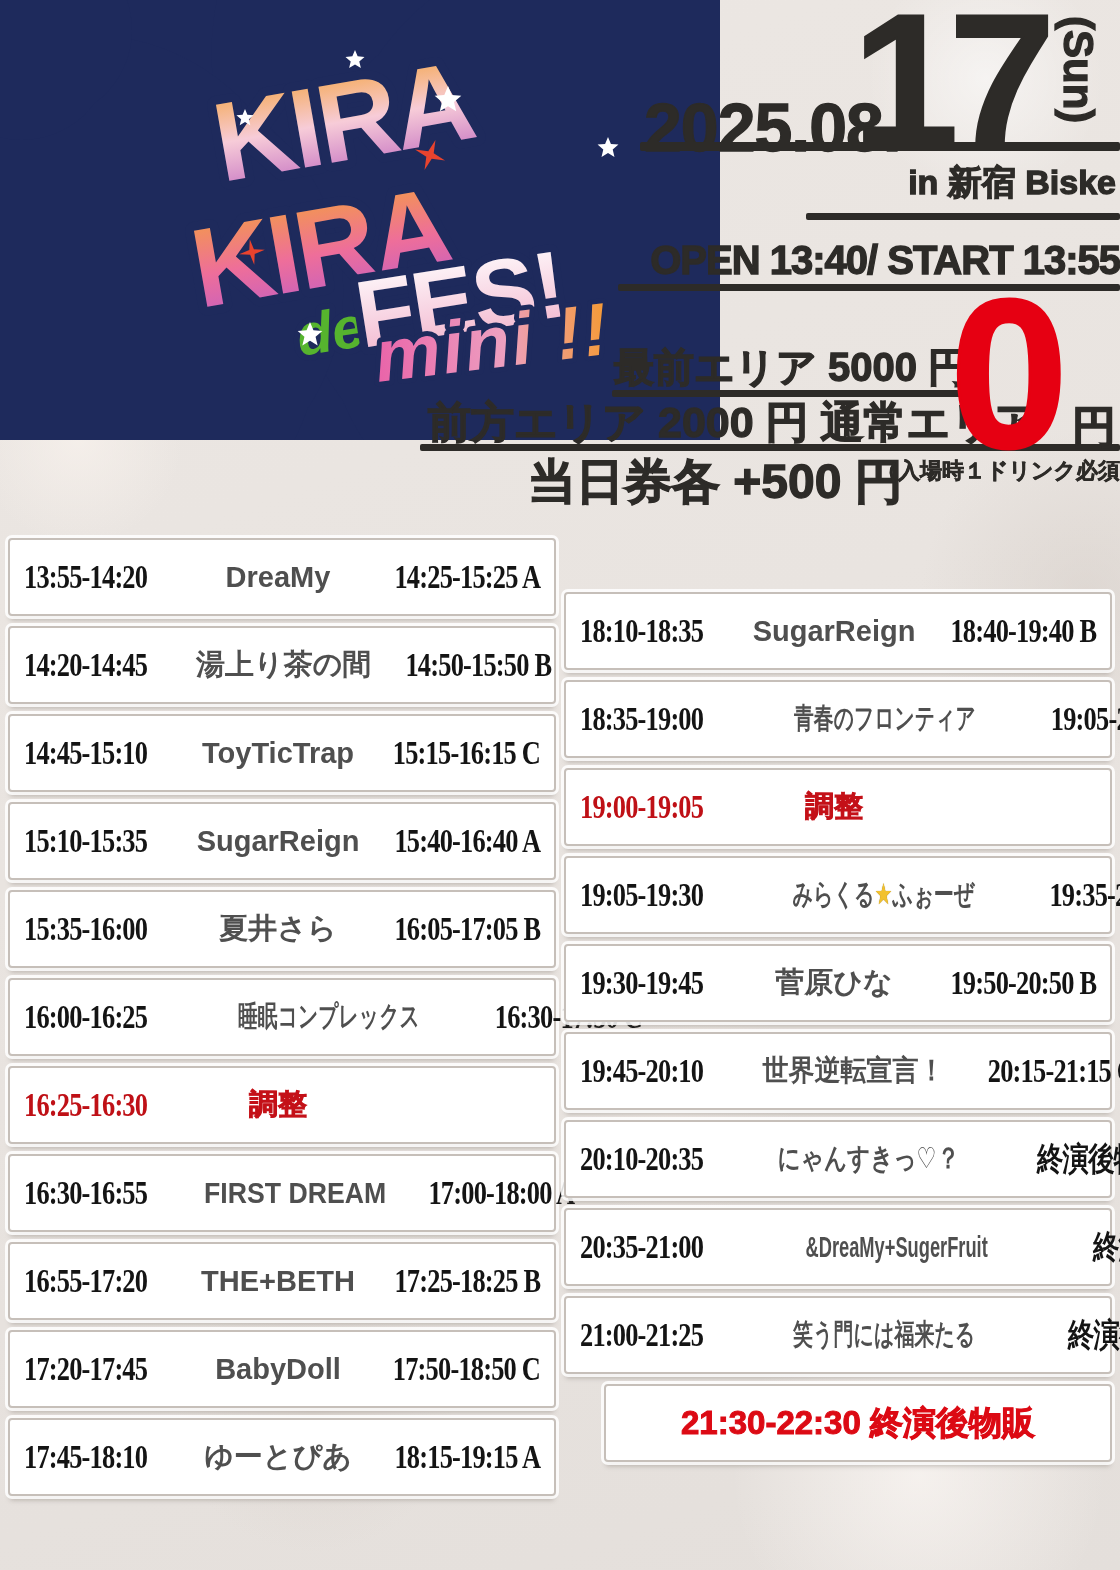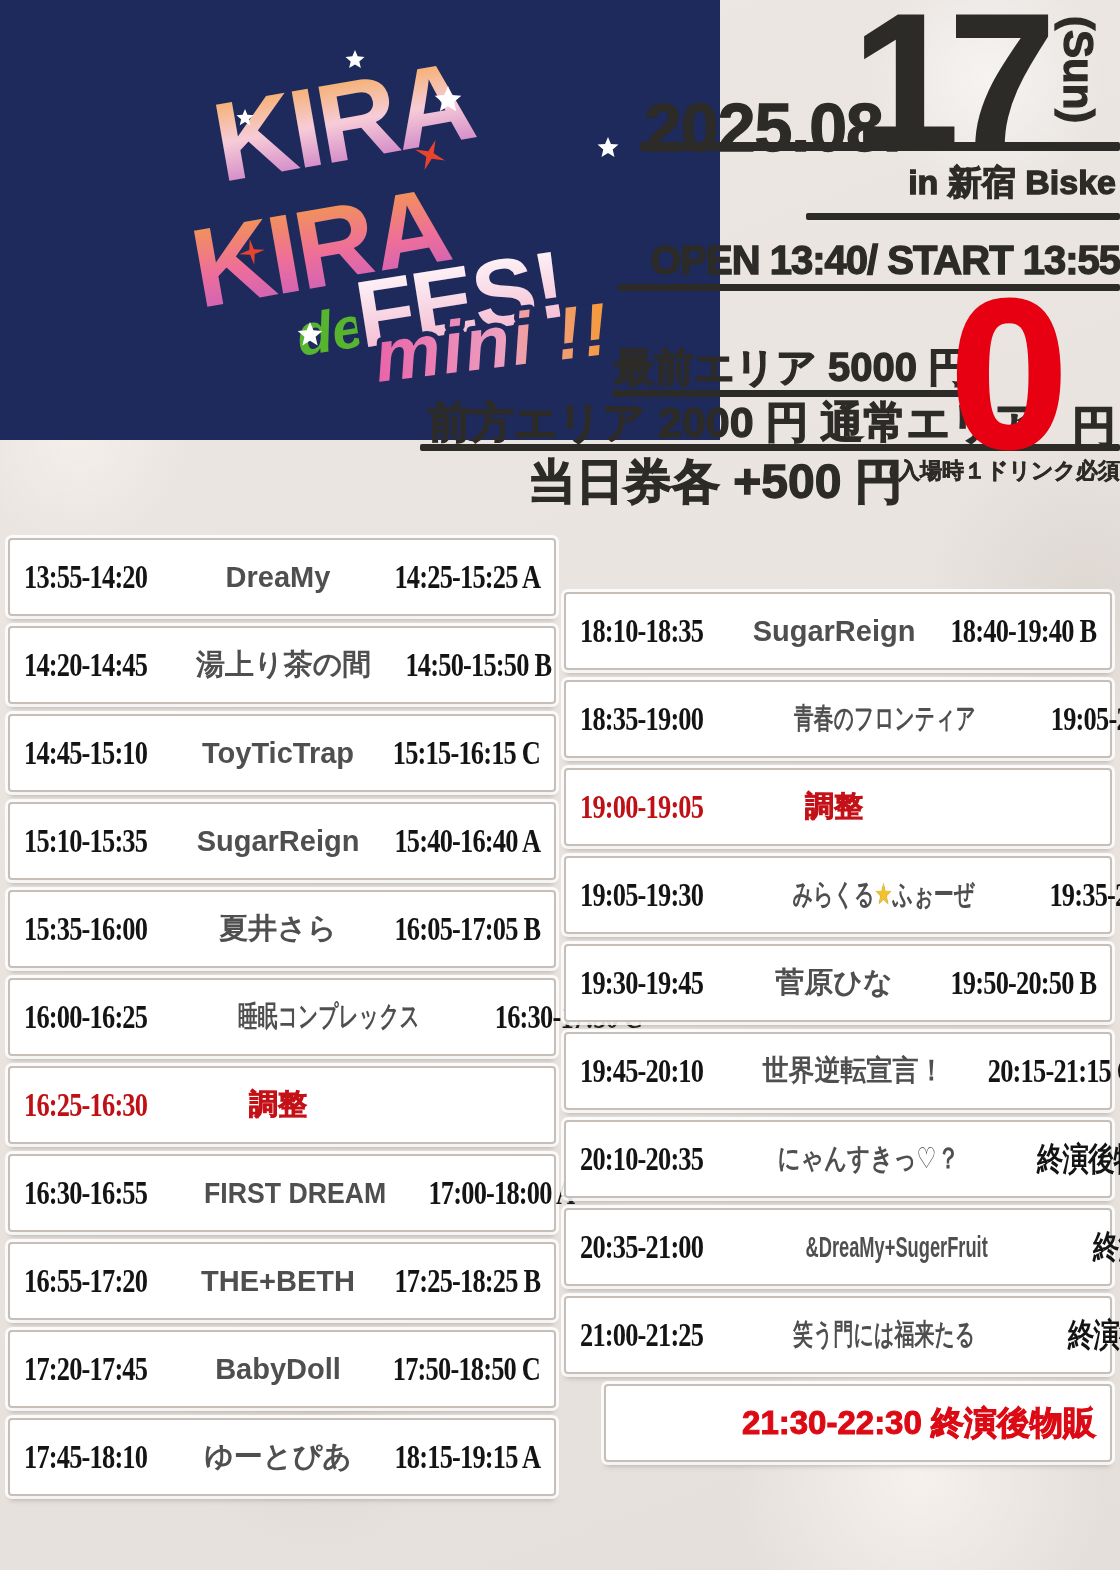--- a/index.html
+++ b/index.html
@@ -54,21 +54,21 @@
     font-family:"Liberation Serif","DejaVu Serif",serif; font-weight:bold;
     font-size:33px; color:#141414; white-space:nowrap; letter-spacing:-1px;
   }
   .time{transform:scaleX(.8); transform-origin:left center;}
   .extra{justify-self:end; transform:scaleX(.8); transform-origin:right center;}
   .artist-cell{display:flex; justify-content:center; overflow:visible;}
   .artist{font-weight:bold; font-size:29px; color:#4f4f4f; white-space:nowrap; transform-origin:center center;}
   .artist .star{color:#f2c12e; text-shadow:0 0 1px #8a6a00;}
   .row.adjust .time{color:#bf1016;}
   .row.adjust .artist{color:#c41118; -webkit-text-stroke:.8px #c41118;}
-  .row.final{display:flex; align-items:center; justify-content:flex-end;margin-left:40px;}
+  .row.final{display:flex; align-items:center; justify-content:center;margin-left:40px;}
   .final-text{font-weight:bold; font-size:33px; color:#dc0a14; -webkit-text-stroke:1px #dc0a14; white-space:nowrap;}
 
   
   .logo{left:0; top:0;}
   .mini-svg{left:370px; top:296px;}
   svg text{font-family:"Liberation Sans","DejaVu Sans",sans-serif;}
   .st{stroke:#1e2a5c; stroke-width:9px; vector-effect:non-scaling-stroke; stroke-linejoin:round;}
   .outline{stroke:#1e2a5c; paint-order:stroke; stroke-linejoin:round; font-weight:bold;}
 </style>
 </head>

